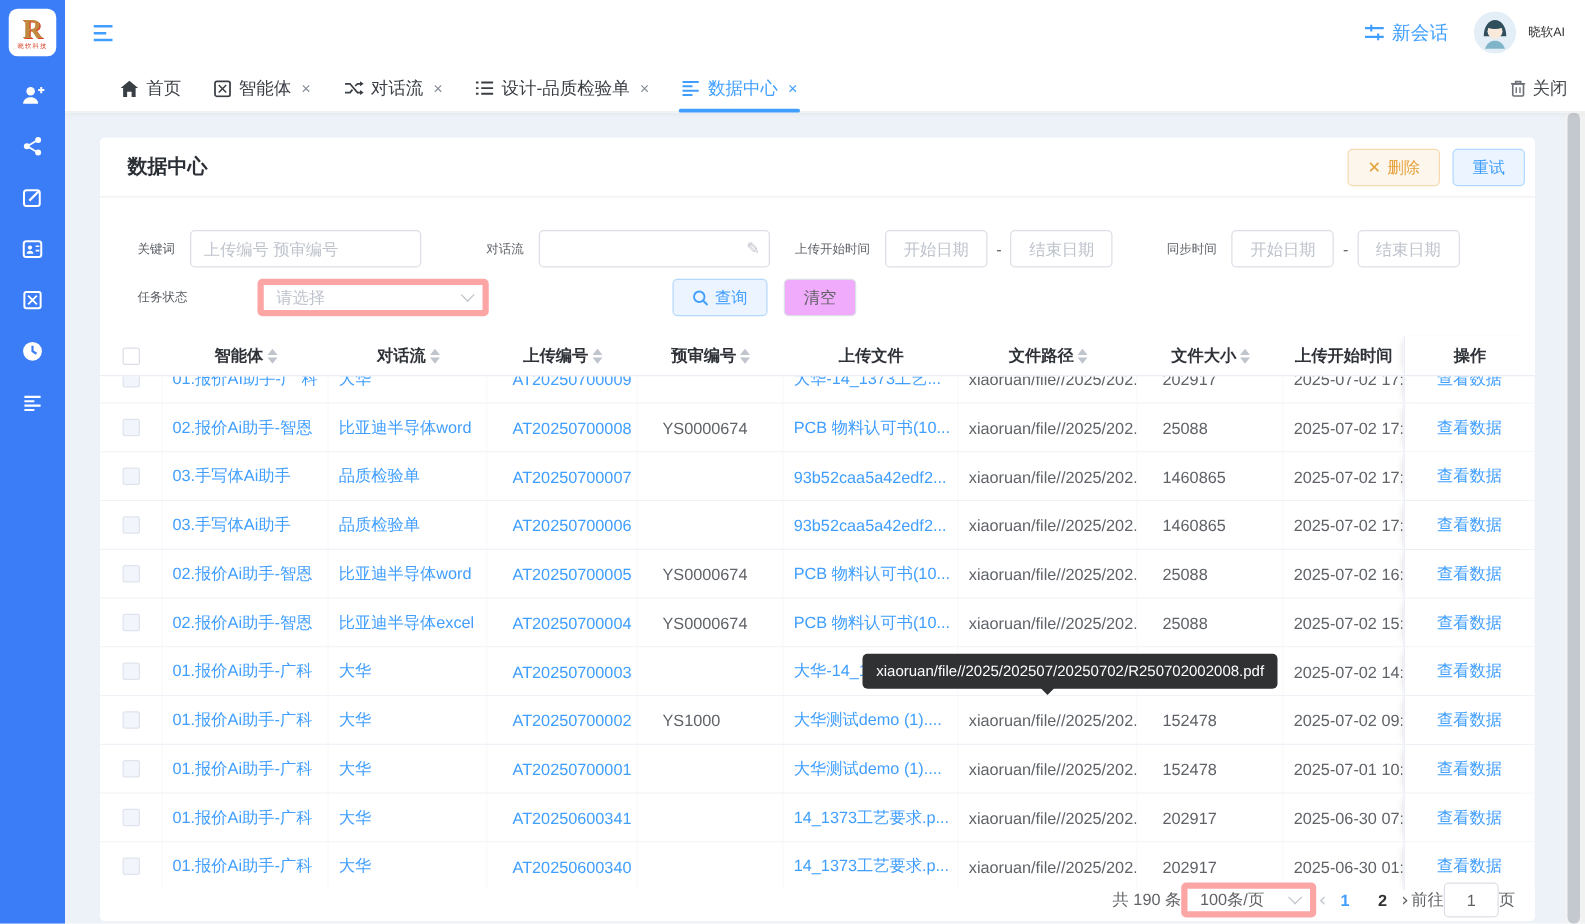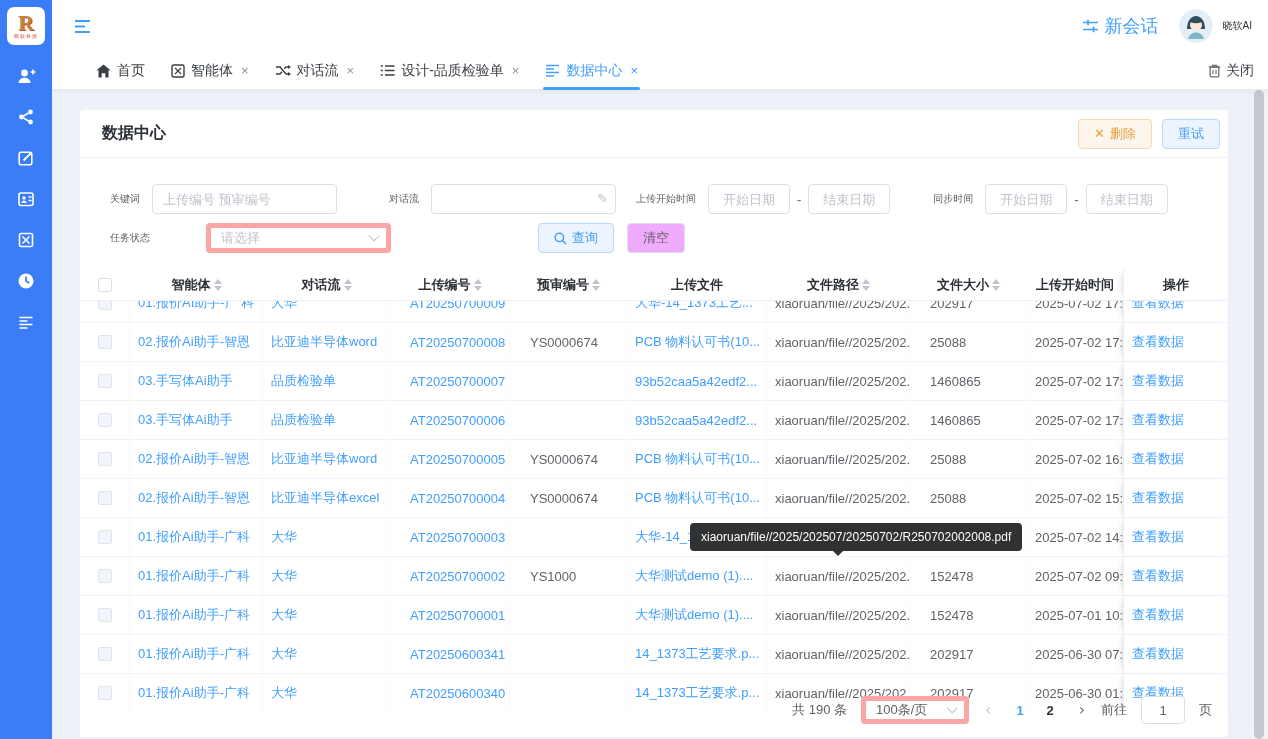--- a/index.html
+++ b/index.html
@@ -13,21 +13,21 @@
   .logo .r { font-family:"Liberation Serif",serif; font-weight:bold; font-size:22px; line-height:20px; color:#C08A3E;
              text-shadow:1px 1px 0 #D9442B; }
   .logo .sub { font-size:5px; color:#D9442B; letter-spacing:1px; }
   .side-icons { position:absolute; top:66px; left:0; width:52px; display:flex; flex-direction:column; align-items:center; gap:21px; }
   .side-icons .icn { width:20px; height:20px; display:flex; align-items:center; justify-content:center; cursor:pointer; }
 
   
   .topbar { position:absolute; left:52px; top:0; width:1216px; height:52px; background:#fff; display:flex; align-items:center; z-index:20; }
   .collapse-btn { margin-left:22px; cursor:pointer; display:flex; }
   .topbar-right { margin-left:auto; display:flex; align-items:center; gap:10px; padding-right:16px; }
-  .new-session { display:flex; align-items:center; gap:6px; color:#409EFF; font-size:18px; cursor:pointer; }
+  .new-session { display:flex; align-items:center; gap:6px; color:#409EFF; font-size:15px; cursor:pointer; }
   .avatar { width:34px; height:34px; border-radius:50%; overflow:hidden; margin-left:10px; cursor:pointer; }
   .username { font-size:10px; color:#303133; }
 
   
   .tabbar { position:absolute; left:52px; top:52px; width:1216px; height:38px; background:#fff; z-index:20;
             display:flex; align-items:center; border-bottom:1px solid #ECECEC; box-shadow:0 2px 4px rgba(0,0,0,0.04); }
   .tabs { display:flex; align-items:stretch; gap:22px; margin-left:42px; height:100%; }
   .tab { display:flex; align-items:center; gap:6px; font-size:14px; color:#3a3f45; cursor:pointer; position:relative; padding:0 2px; }
   .tab .tclose { font-size:13px; color:#8a9099; margin-left:2px; }
   .tab.active { color:#409EFF; }
@@ -70,42 +70,42 @@
   
   .tbl { margin-top:16px; position:relative; }
   .tbl-row { display:flex; width:1148px; }
   .tbl-head { height:32px; border-bottom:1px solid #EBEEF5; background:#fff; font-weight:bold; color:#2e3238; position:relative; z-index:2; }
   .th, .td { display:flex; align-items:center; overflow:hidden; white-space:nowrap; flex:none; }
   .th { justify-content:center; gap:3px; }
   .td { padding:0 8px; border-right:1px solid rgba(0,0,0,0.025); }
   .c0{width:50px; justify-content:center;} .c1{width:133px;} .c2{width:127px;} .c3{width:120px;} .c4{width:117px;}
   .c5{width:140px;} .c6{width:143px;} .c7{width:117px;} .c8{width:96px;} .c9{width:105px;}
   .td.c3,.td.c4,.td.c7{padding-left:20px;}
-  .td.c9 { }
+  .td.c9 { justify-content:center; }
   .col-action-fix { box-shadow:-5px 0 6px -4px rgba(0,0,0,0.12); background:#fff; border-left:1px solid #EBEEF5; }
   .tbody-clip { height:411px; overflow:hidden; position:relative; }
   .tbody-inner { margin-top:-17px; }
   .trow { height:39px; border-bottom:1px solid #EFF2F6; background:#fff; }
   .link { color:#409EFF; cursor:pointer; }
   .dim { color:#5f6368; }
   .caret { display:flex; flex-direction:column; gap:2px; }
   .caret i { width:0; height:0; border-left:4px solid transparent; border-right:4px solid transparent; display:block; }
   .caret .up { border-bottom:5px solid #C0C4CC; }
   .caret .dn { border-top:5px solid #C0C4CC; }
   .cbx { width:14px; height:14px; border:1px solid #DCDFE6; border-radius:2px; background:#fff; cursor:pointer; }
   .trow .cbx { background:#F2F6FC; border-color:#DFE4EC; }
 
   
   .tooltip { position:absolute; left:690px; top:523px; background:#303133; color:#fff; font-size:12px;
              padding:7px 11px; border-radius:4px; z-index:40; white-space:nowrap; }
   .tooltip .arrow { position:absolute; left:142px; bottom:-5px; width:0; height:0;
              border-left:6px solid transparent; border-right:6px solid transparent; border-top:6px solid #303133; }
 
   
-  .pager { position:absolute; left:0; right:0; bottom:12px; height:30px; display:flex; align-items:center; justify-content:flex-end; padding-right:16px; gap:14px; color:#606266; font-size:13px; }
+  .pager { position:absolute; left:0; right:0; bottom:2px; height:30px; display:flex; align-items:center; justify-content:flex-end; padding-right:16px; color:#606266; font-size:13px; }
   .pager .total { color:#606266; }
   .psel { width:108px; height:28px; color:#606266; }
   .parrow { font-size:15px; cursor:pointer; padding:0 2px; font-family:"DejaVu Sans",sans-serif; }
   .parrow.prev { color:#C0C4CC; }
   .parrow.next { color:#606266; }
   .pages { display:flex; gap:4px; }
   .pnum { min-width:26px; height:28px; display:flex; align-items:center; justify-content:center; cursor:pointer; color:#303133; font-weight:bold; }
   .pnum.active { color:#409EFF; }
   .jump-inp { width:44px; height:28px; text-align:center; }
   svg { display:block; }

